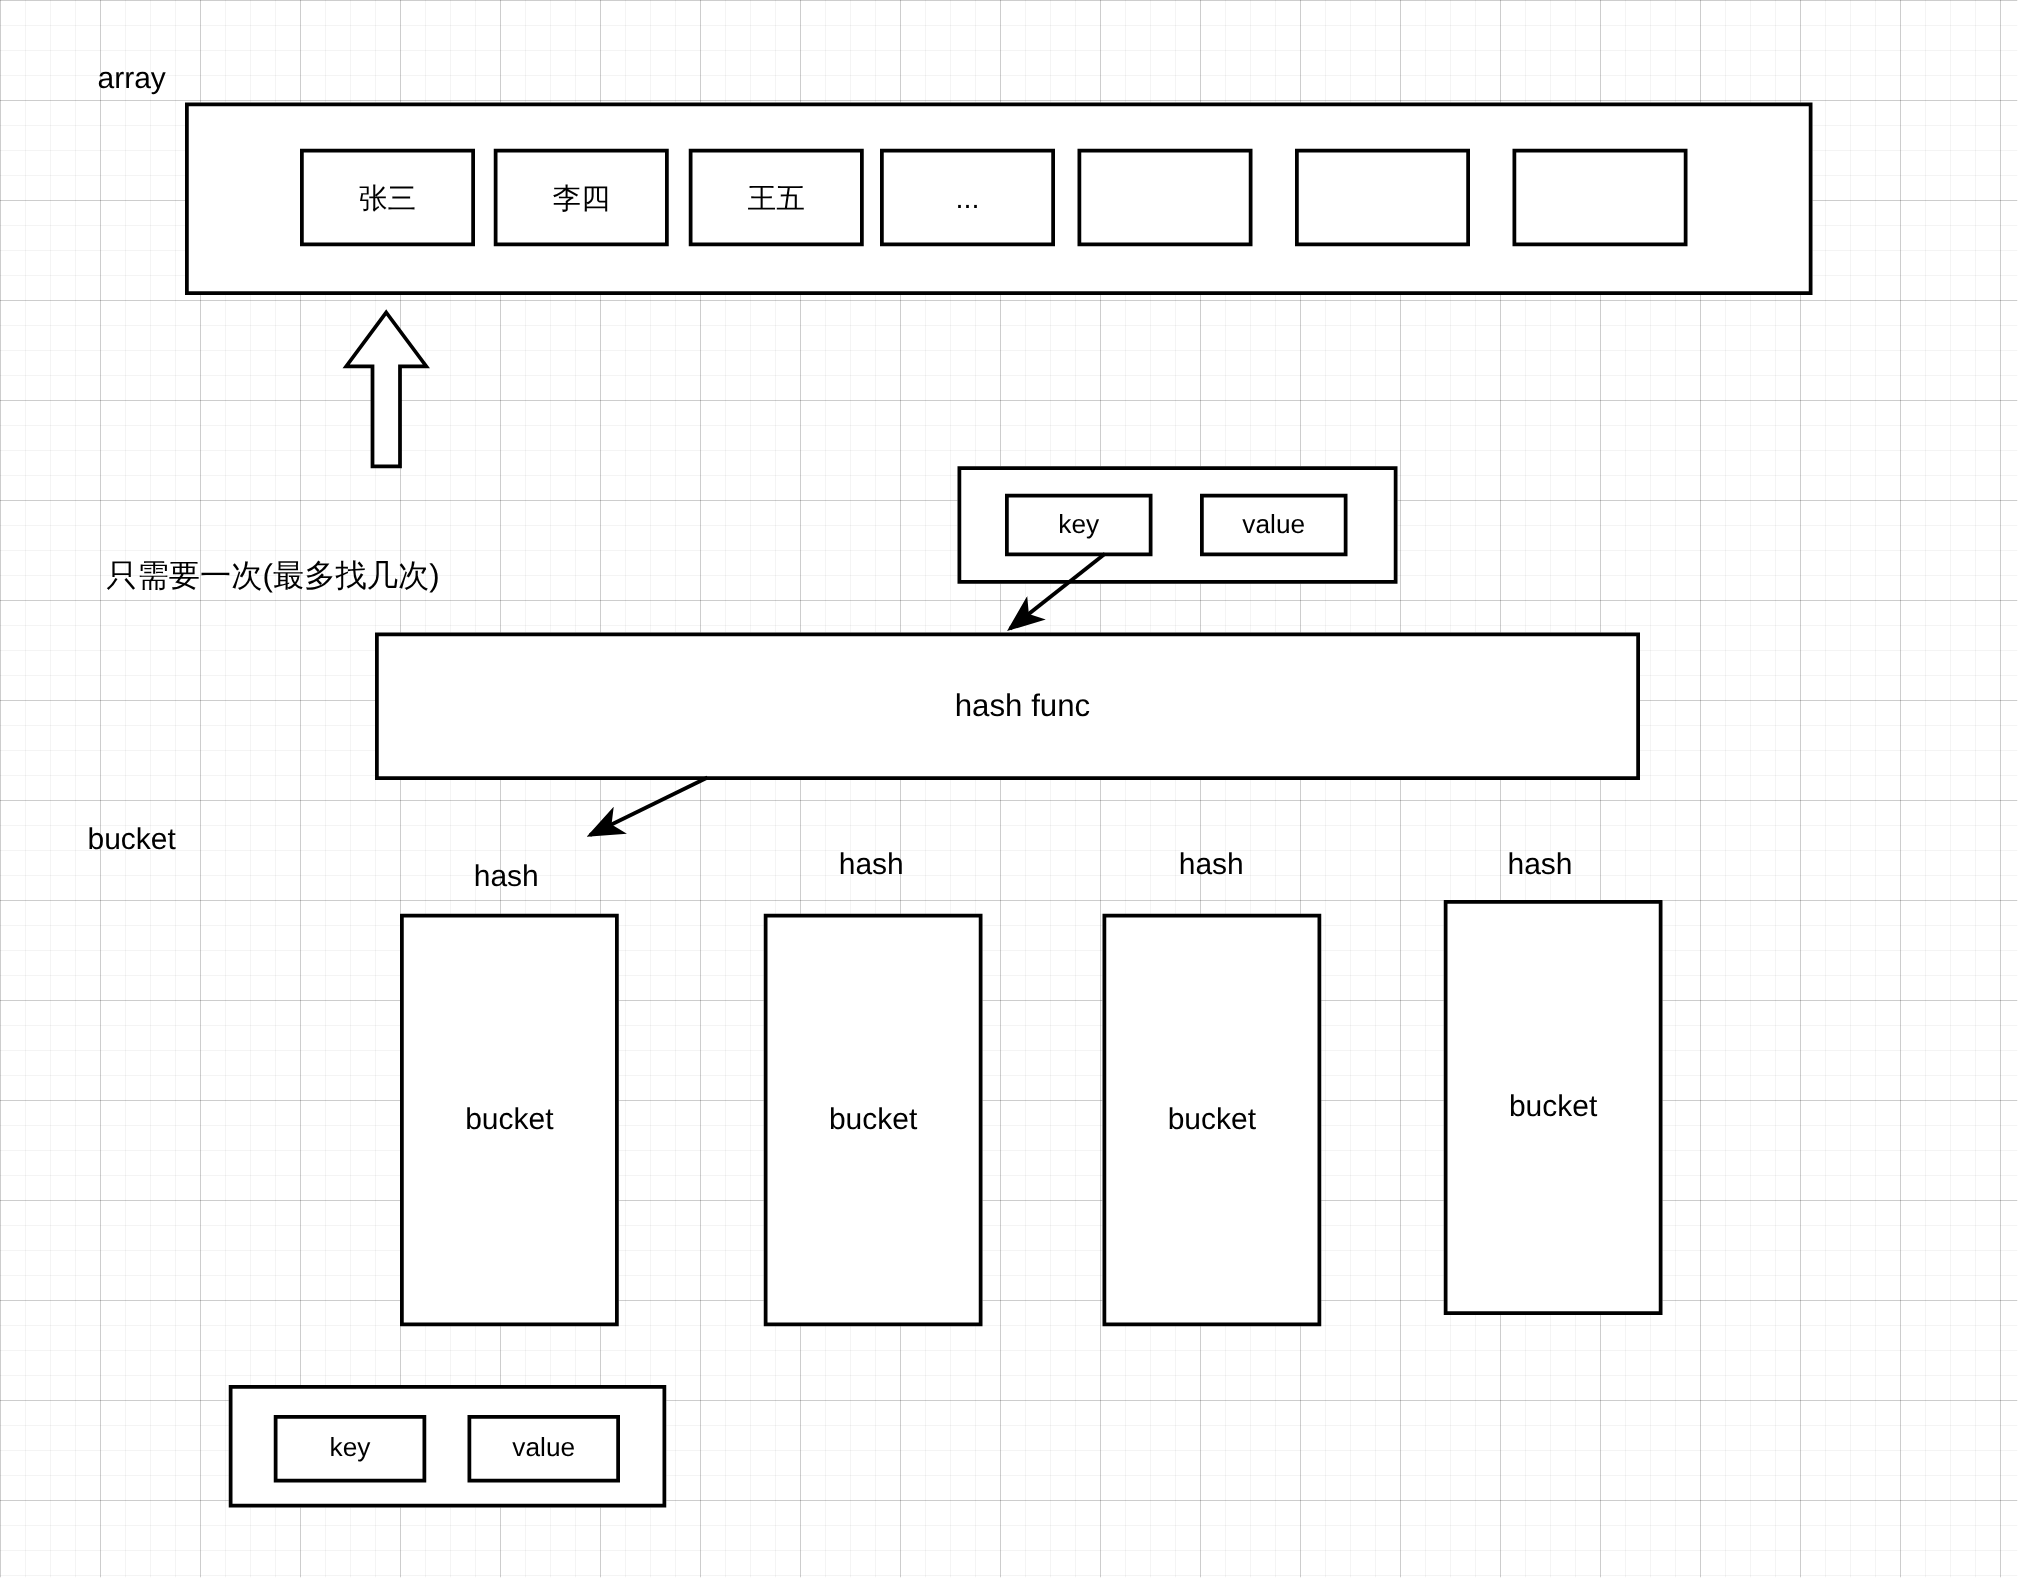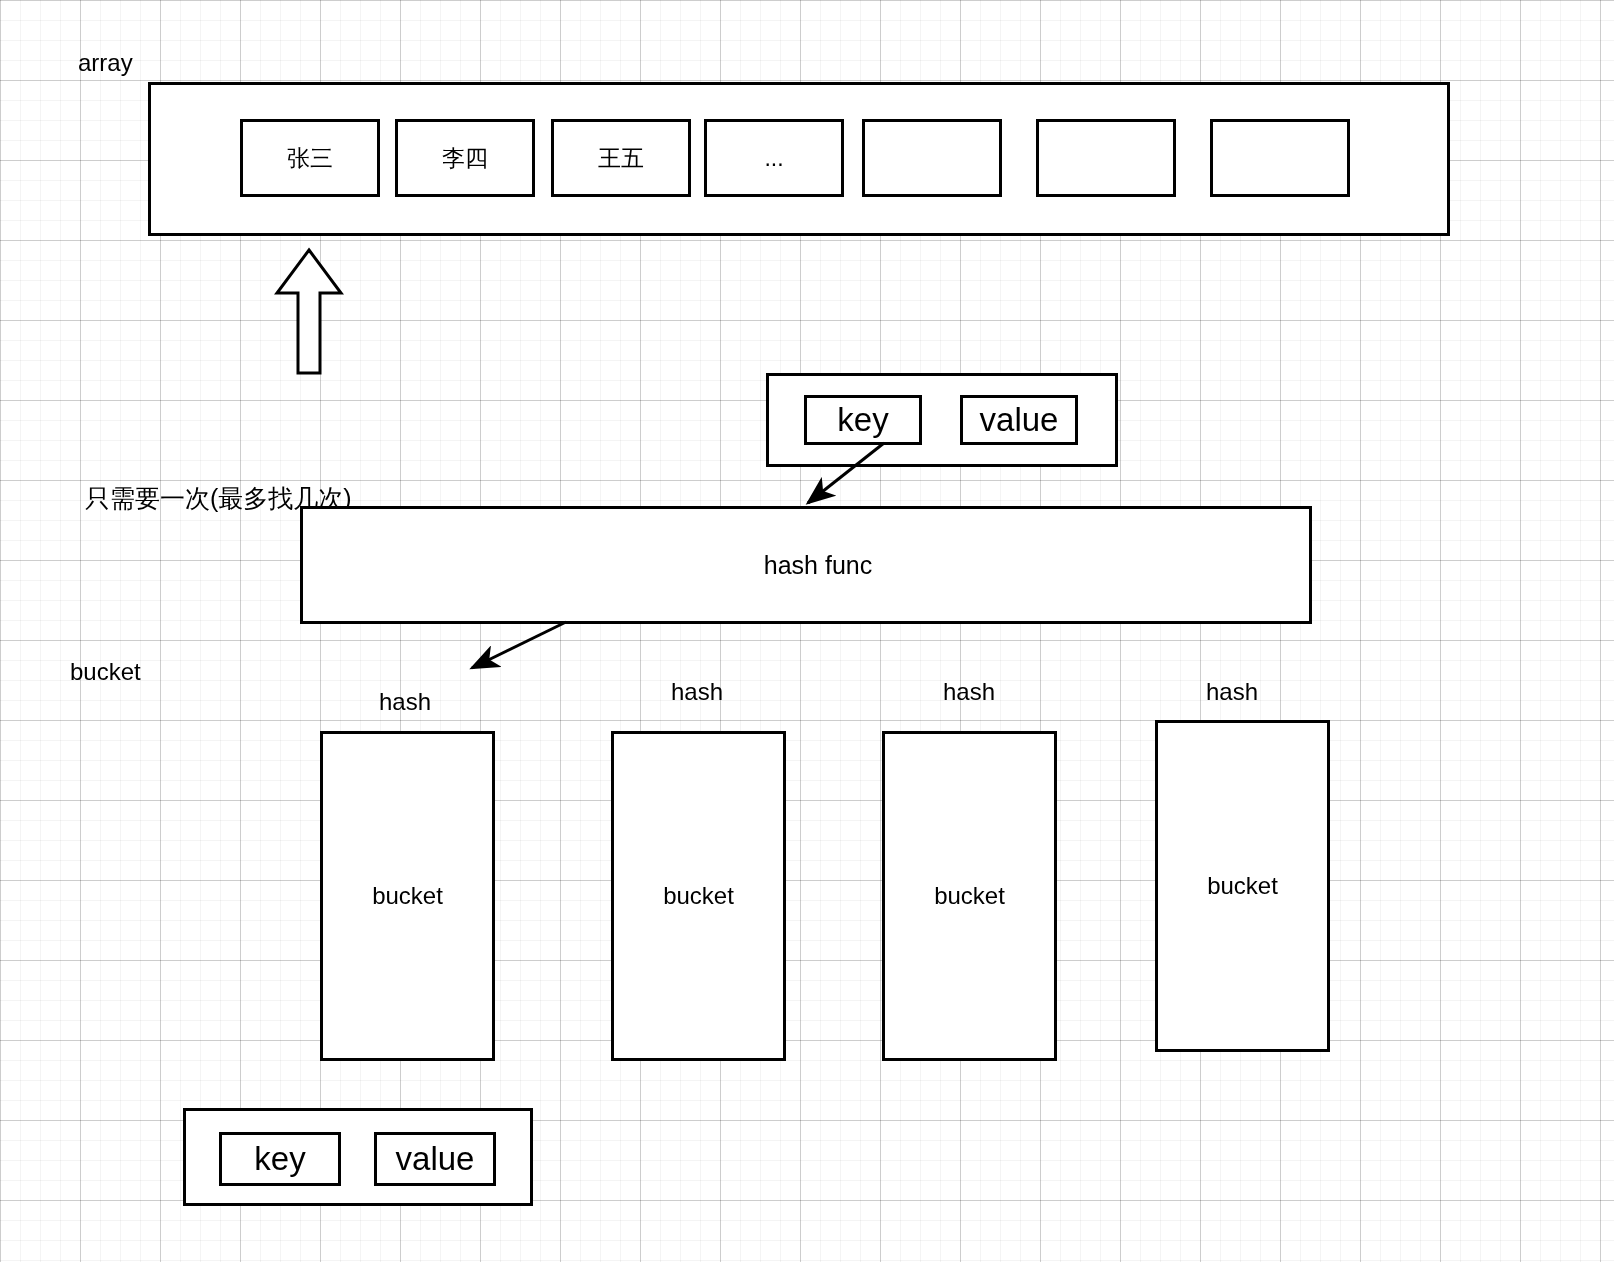--- a/index.html
+++ b/index.html
@@ -35,21 +35,21 @@
   .lbl {
     position: absolute;
     color: #000000;
     white-space: nowrap;
     line-height: 1;
   }
   .cell-text {
     font-size: 23px;
   }
   .kv-text {
-    font-size: 33px;
+    font-size: 21px;
   }
   .bucket-text {
     font-size: 24px;
   }
   .hashfunc-text {
     font-size: 25px;
     padding-left: 24px;
   }
   svg.overlay {
     position: absolute;
@@ -70,21 +70,21 @@
   <div class="box" style="left:148px; top:82px; width:1302px; height:154px;"></div>
 
   <div class="box cell-text" style="left:240px; top:119px; width:140px; height:78px;">张三</div>
   <div class="box cell-text" style="left:551px; top:119px; width:140px; height:78px;">王五</div>
   <div class="box cell-text" style="left:395px; top:119px; width:140px; height:78px;">李四</div>
   <div class="box cell-text" style="left:704px; top:119px; width:140px; height:78px;">...</div>
   <div class="box cell-text" style="left:862px; top:119px; width:140px; height:78px;"></div>
   <div class="box cell-text" style="left:1036px; top:119px; width:140px; height:78px;"></div>
   <div class="box cell-text" style="left:1210px; top:119px; width:140px; height:78px;"></div>
 
-  <div class="lbl" style="left:85px; top:449px; font-size:25px;margin-top:37px;">只需要一次(最多找几次)</div>
+  <div class="lbl" style="left:85px; top:449px; font-size:25px;">只需要一次(最多找几次)</div>
 
   <div class="box" style="left:766px; top:373px; width:352px; height:94px;"></div>
   <div class="box kv-text" style="left:804px; top:395px; width:118px; height:50px;">key</div>
   <div class="box kv-text" style="left:960px; top:395px; width:118px; height:50px;">value</div>
 
   <div class="box hashfunc-text" style="left:300px; top:506px; width:1012px; height:118px;">hash func</div>
 
   <div class="lbl" style="left:70px; top:660px; font-size:24px;">bucket</div>
 
   <div class="lbl" style="left:379px; top:690px; font-size:24px;">hash</div>

